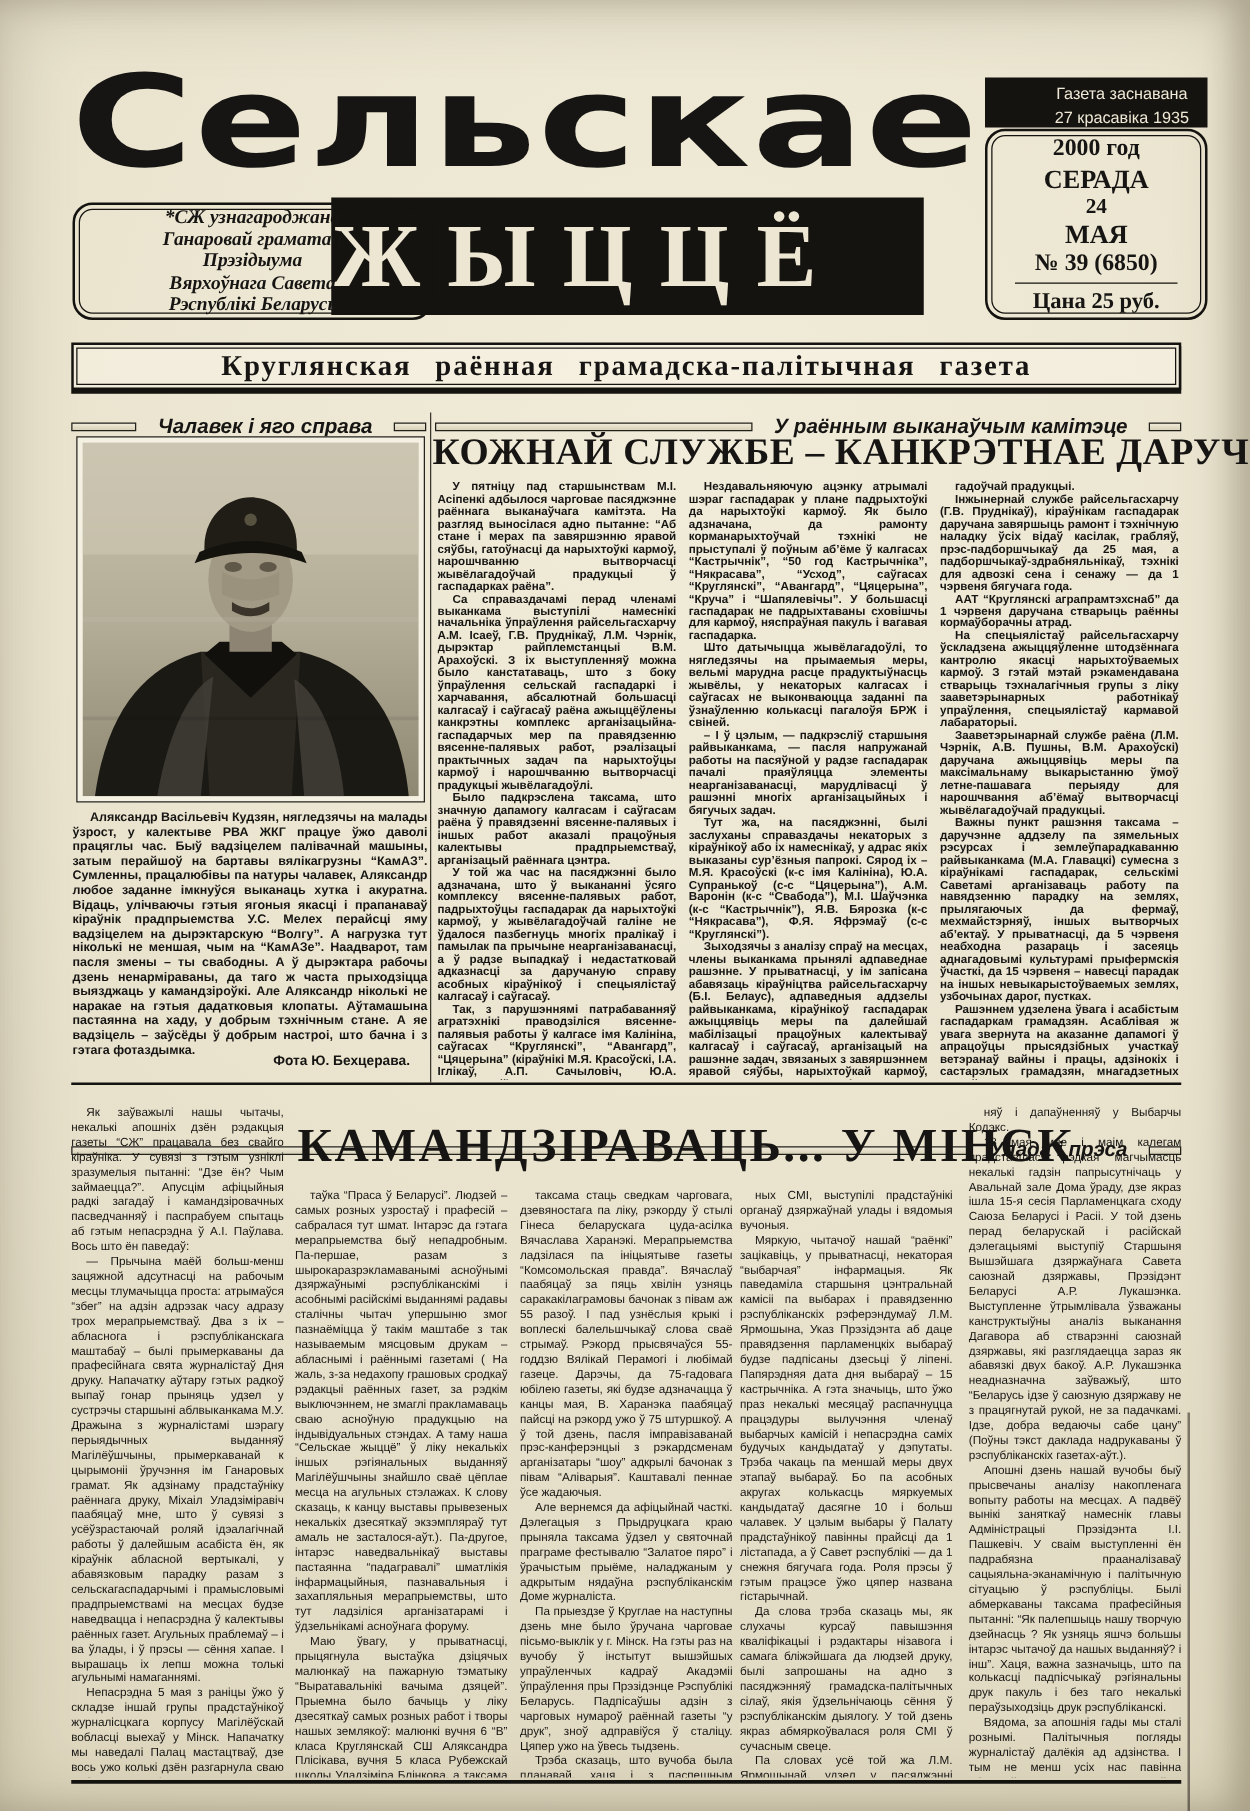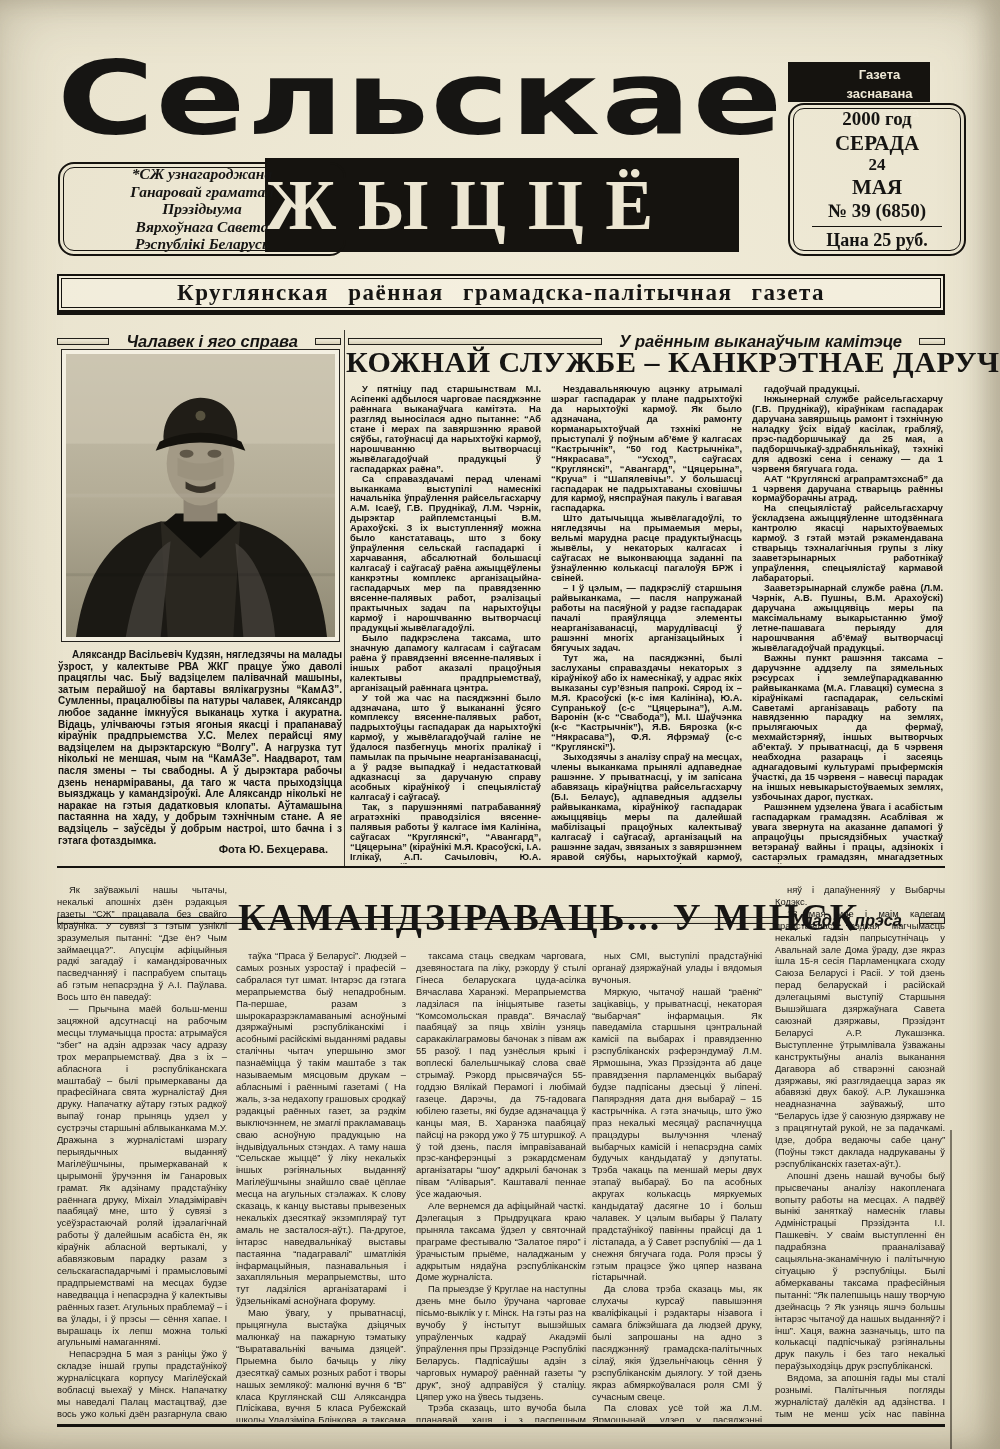--- a/index.html
+++ b/index.html
@@ -4,22 +4,22 @@
 <style>
   html,body{margin:0;padding:0;background:#9a958a;}
   .page{
     position:relative;width:1000px;height:1449px;margin:0 auto;overflow:hidden;
     background:radial-gradient(120% 90% at 55% 25%, #f1ecd9 0%, #eae4cf 45%, #ddd5bc 100%);
     box-shadow:inset 0 0 60px rgba(95,85,60,.30), inset -14px 0 22px rgba(95,85,60,.25);
     font-family:"Liberation Sans",sans-serif;color:#161513;
   }
   .abs{position:absolute;}
   
-  .founded{left:788px;top:62px;width:142px;height:40px;background:#15130f;color:#efe9d6;
-    text-align:center;font-weight:bold;font-size:13px;line-height:1.45;padding-top:4px;box-sizing:border-box;padding-left:41px;}
+  .founded{left:788px;top:62px;width:178px;height:40px;background:#15130f;color:#efe9d6;
+    text-align:center;font-weight:normal;font-size:13px;line-height:1.45;padding-top:4px;box-sizing:border-box;padding-left:41px;}
   .masthead1{left:57px;top:48px;font-family:"DejaVu Sans",sans-serif;font-weight:bold;
     font-size:102px;line-height:1;letter-spacing:1px;transform:scaleX(1.30);transform-origin:left top;white-space:nowrap;}
   .masthead2{left:232px;top:158px;width:474px;height:94px;background:#15130f;display:flex;align-items:center;justify-content:flex-start;margin-left:33px;}
   .masthead2 span{font-family:"Liberation Serif",serif;font-weight:bold;font-size:72px;color:#ece6d2;
     text-transform:uppercase;letter-spacing:0.30em;margin-right:-0.30em;line-height:1;}
   .rbox{border:2px solid #15130f;border-radius:16px;padding:3px;box-sizing:border-box;background:transparent;}
   .rbox .inner{border:1.5px solid #15130f;border-radius:11px;width:100%;height:100%;box-sizing:border-box;
     display:flex;flex-direction:column;align-items:center;justify-content:center;}
   .award{left:58px;top:162px;width:288px;height:94px;}
   .award .inner div{font-family:"Liberation Serif",serif;font-style:italic;font-weight:bold;font-size:15.5px;line-height:1.14;text-align:center;}

